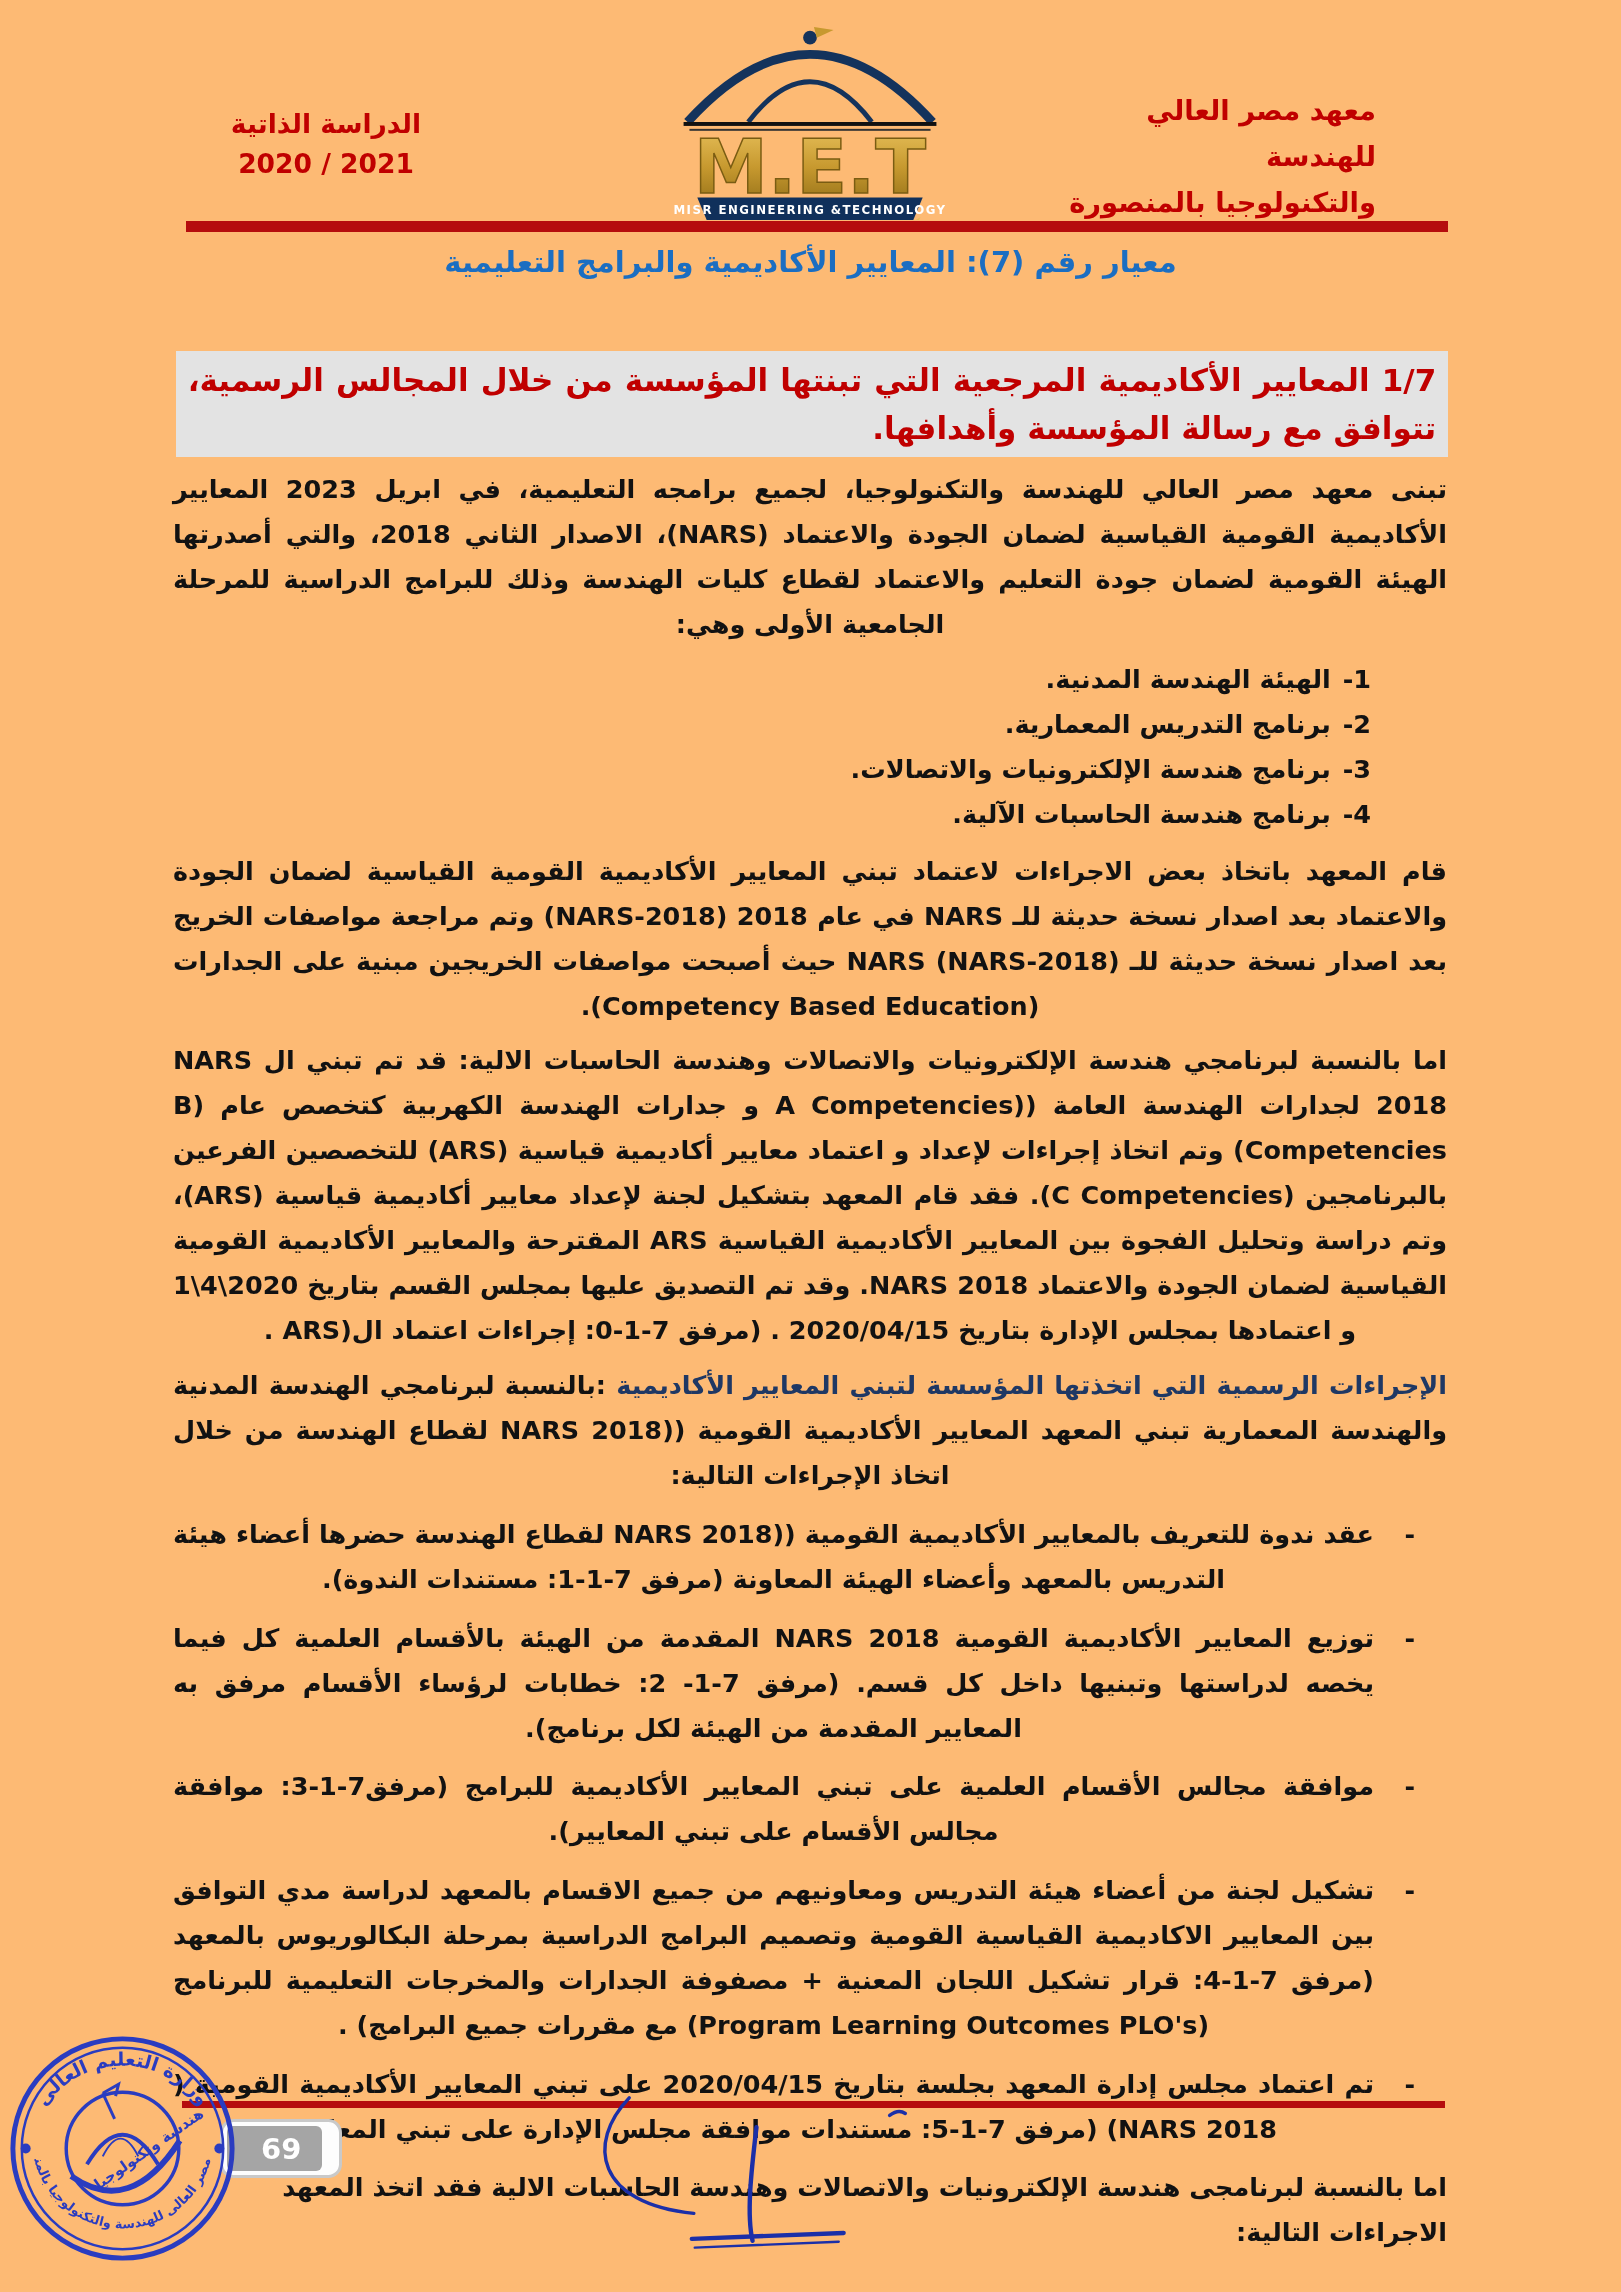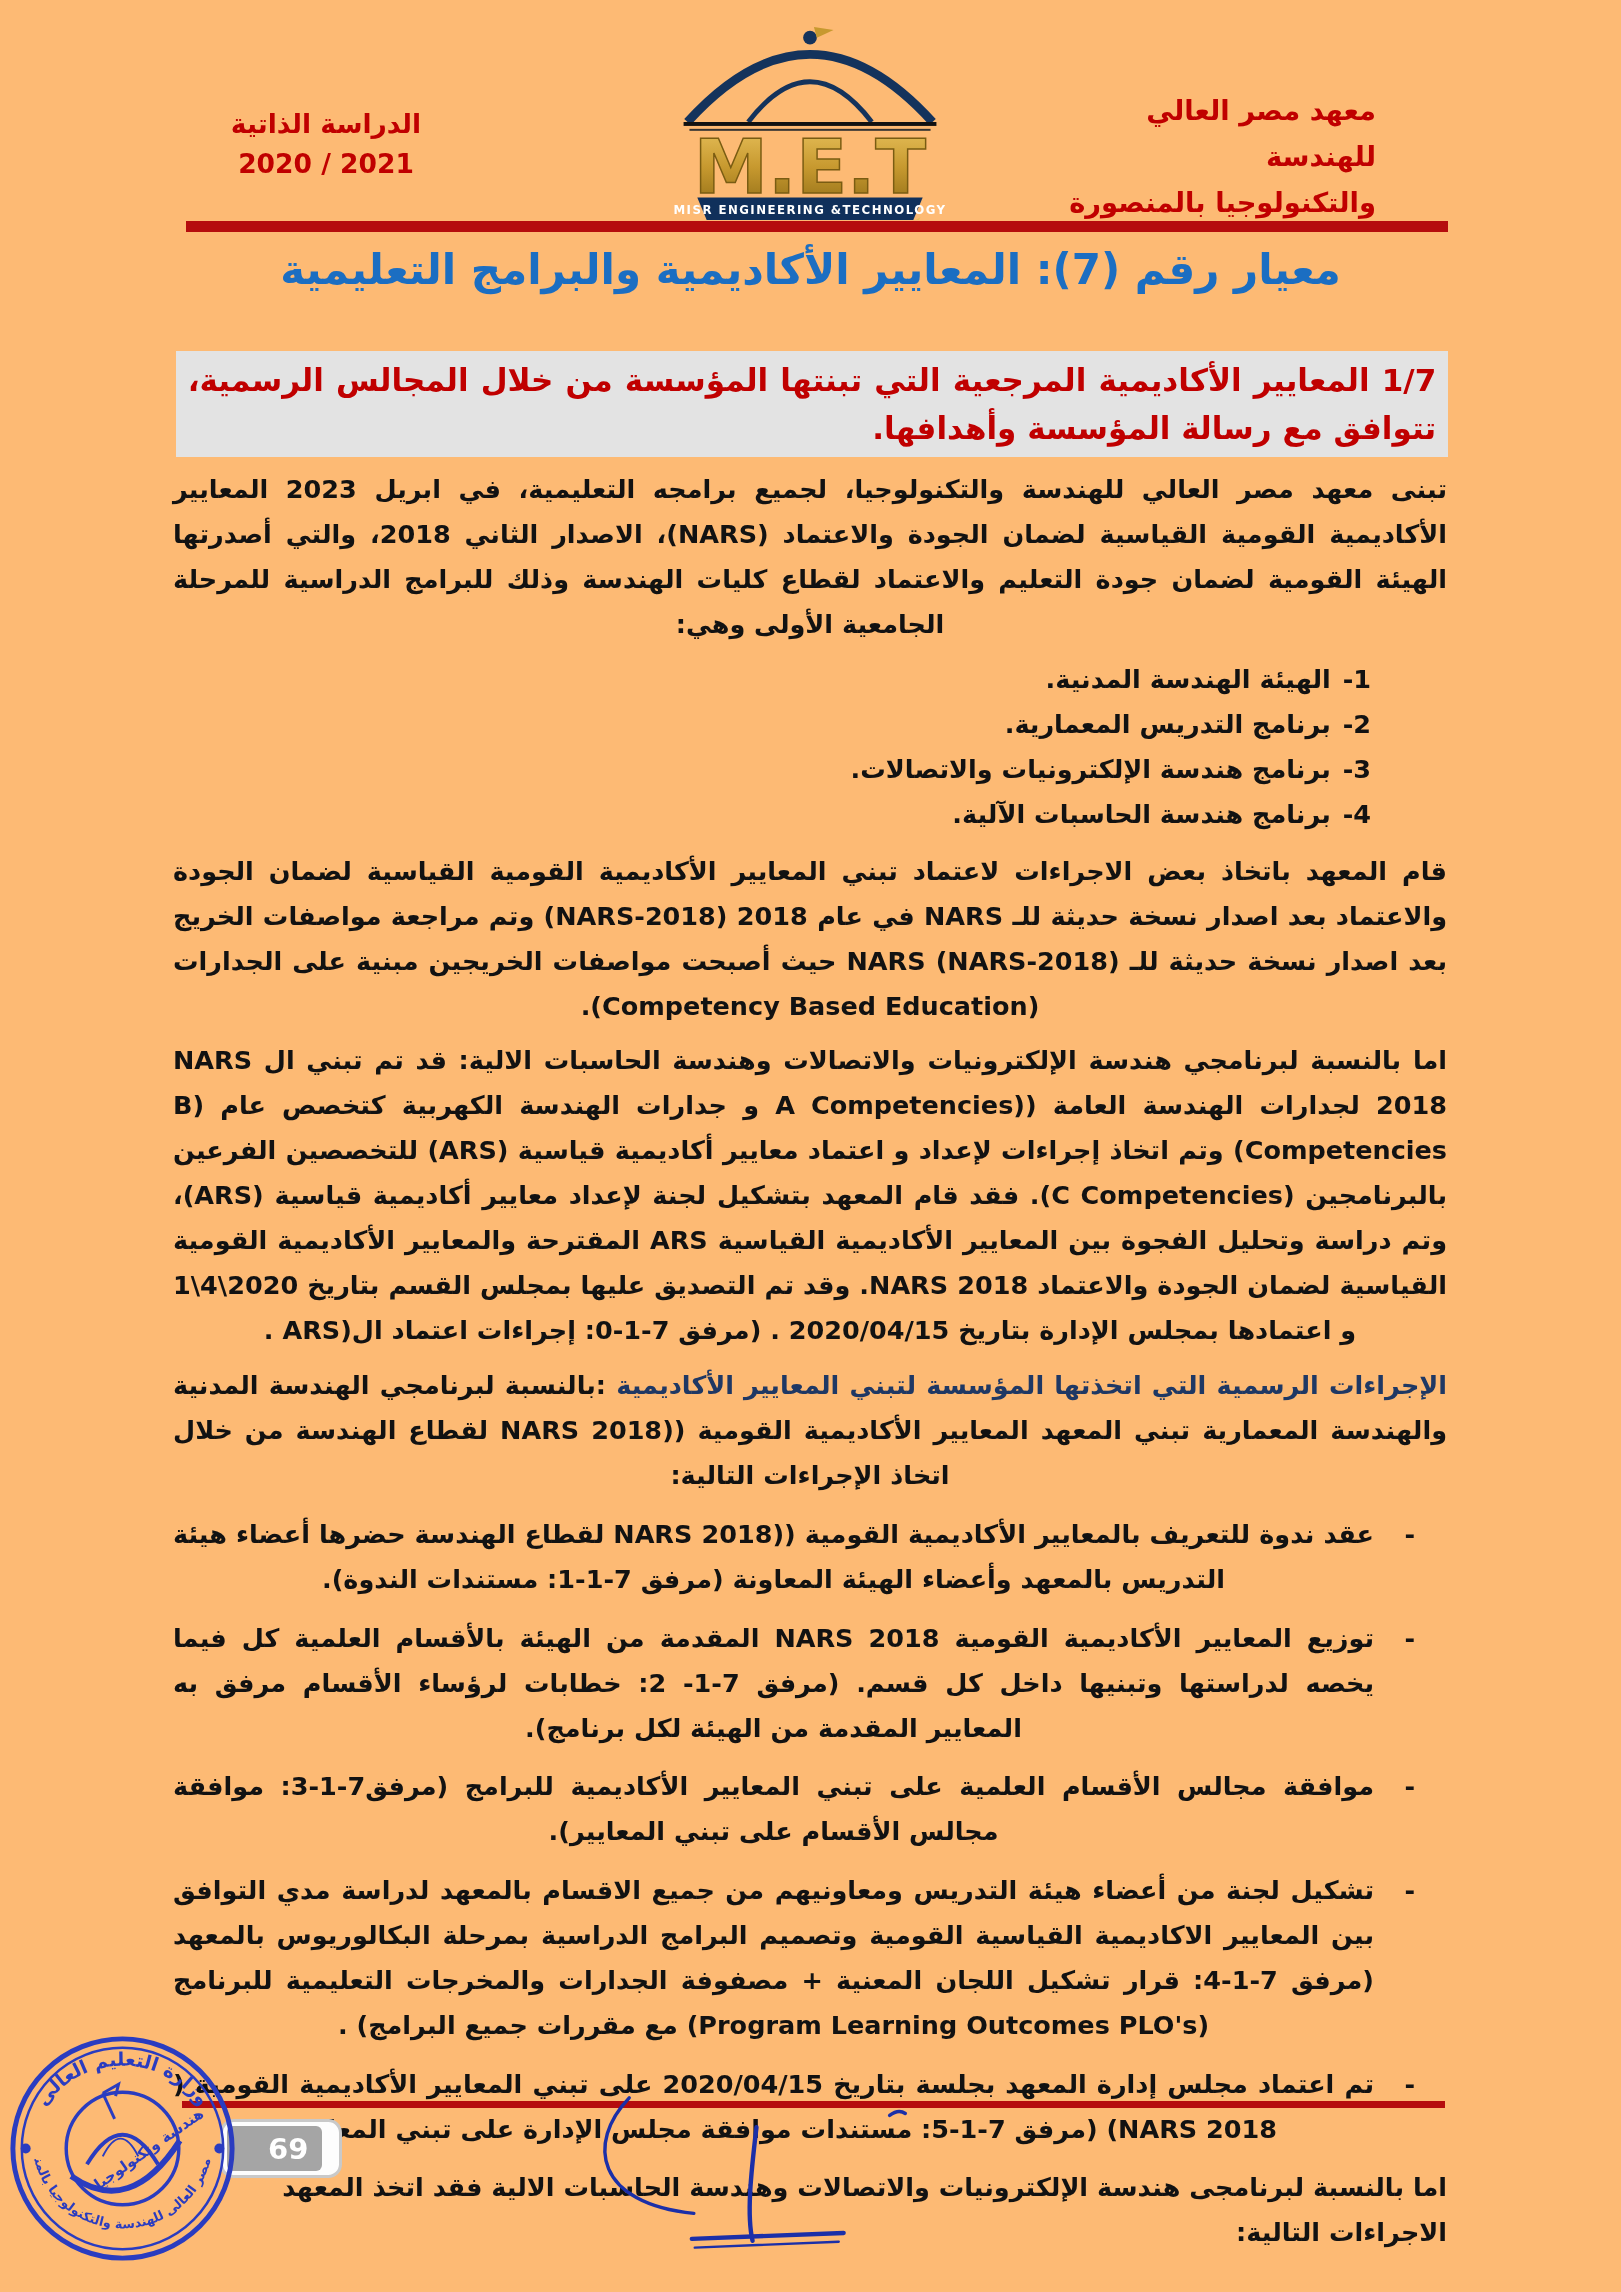--- a/index.html
+++ b/index.html
@@ -17,21 +17,21 @@
   .hdr-right{
     position:absolute;top:88px;right:245px;width:314px;
     color:#c00000;font-weight:bold;
     font-size:27.4px;line-height:46px;direction:rtl;
   }
   .logo{position:absolute;top:23.5px;left:662px;width:296px;height:196px;}
   .rule-top{position:absolute;top:221px;left:186px;right:173px;height:10.8px;background:#b50d0d;}
   
   .doc-title{
     position:absolute;top:245px;left:173px;right:173px;margin:0;
-    text-align:center;color:#1b6ec2;font-size:42px;font-weight:bold;direction:rtl;
+    text-align:center;color:#1b6ec2;font-size:29px;font-weight:bold;direction:rtl;
   }
   .highlight{
     position:absolute;top:351px;left:176px;right:173px;box-sizing:border-box;
     background:#e3e3e3;color:#c00000;font-weight:bold;
     font-size:31px;line-height:48px;padding:4.9px 11.8px;
     text-align:justify;direction:rtl;
   }
   
   .content{
     position:absolute;top:467px;left:173px;width:1274px;direction:rtl;
@@ -50,21 +50,21 @@
   
   .rule-bottom{position:absolute;top:2101px;left:182px;right:176px;height:6.9px;background:#b50d0d;}
   .badge{
     position:absolute;left:220px;top:2119px;width:122px;height:59px;box-sizing:border-box;
     border:3.9px solid #c9c9c9;border-radius:13.7px;background:#fdfdfd;
   }
   .badge-inner{
     position:absolute;left:3.9px;top:3.9px;bottom:3.9px;right:16.7px;
     background:#a5a5a5;border-radius:5.9px;direction:ltr;
     display:flex;align-items:center;justify-content:flex-end;
-    color:#ffffff;font-size:29px;font-weight:bold;padding-right:14px;
+    color:#ffffff;font-size:29px;font-weight:bold;padding-right:21px;
   }
   .stamp{position:absolute;left:3.9px;top:2029px;width:237px;height:239px;}
   .sig{position:absolute;left:545px;top:2086px;width:421px;height:196px;}
 </style>
 </head>
 <body>
 
 <div class="page">
 
   <div class="hdr-left">

